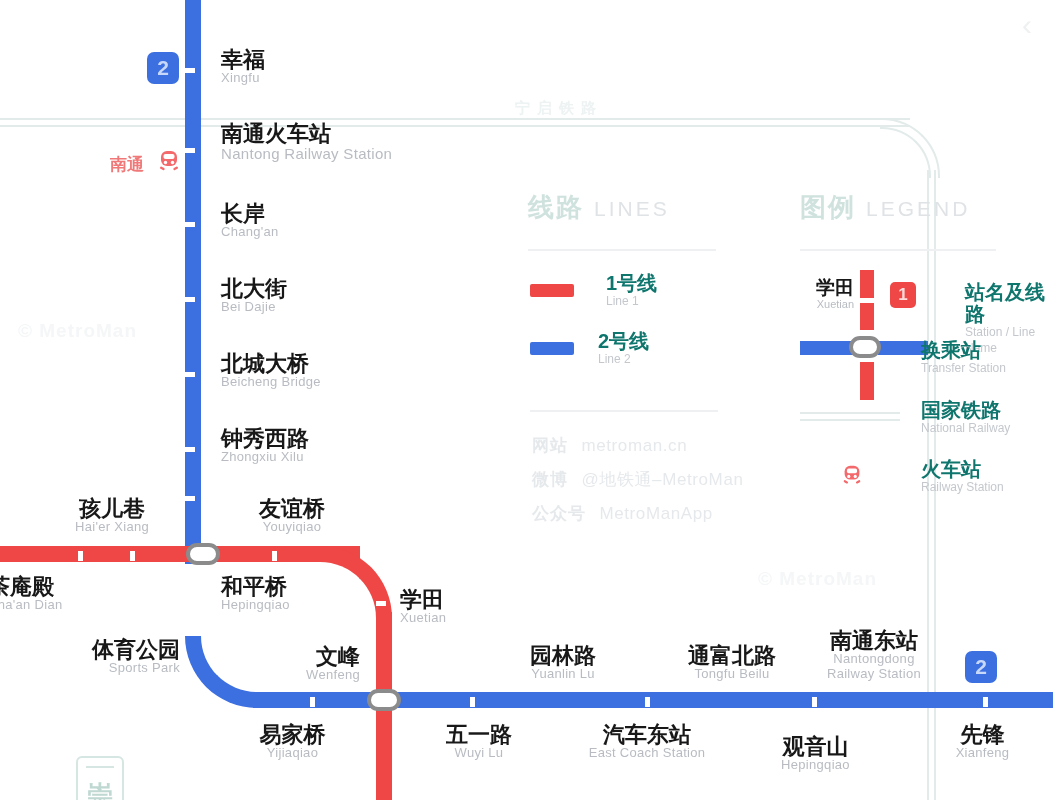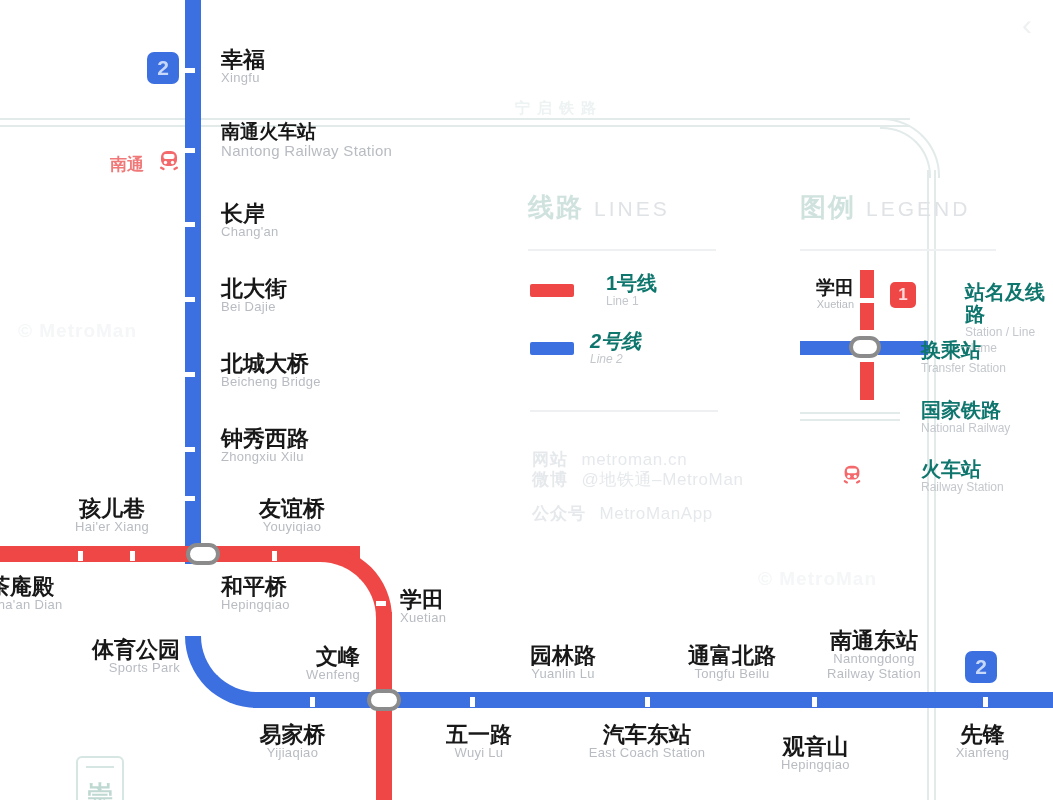--- a/index.html
+++ b/index.html
@@ -42,21 +42,21 @@
 
   
   .st{position:absolute;white-space:nowrap;z-index:30;}
   .cn{color:#181818;font-weight:700;line-height:1.05;}
   .en{color:#b8bcc2;font-weight:500;line-height:1.15;}
   .st.lft{text-align:right;}
   .st.ctr{text-align:center;}
 
   .cn-22{font-size:22px;}
   .en-13{font-size:13px;letter-spacing:.3px;}
-  .cn-27{font-size:19px;}
+  .cn-27{font-size:22px;}
   .en-15{font-size:15px;letter-spacing:.3px;}
 
   
   .badge{
     position:absolute;
     width:32px;height:32px;
     border-radius:7px;
     background:#3c6fe0;
     color:#c7d8fb;
     font-size:21px;font-weight:700;
@@ -288,29 +288,29 @@
   <div class="legend-row" style="left:530px;top:272px;">
     <div class="swatch" style="background:#ee4745;"></div>
     <div style="margin-left:32px;">
       <div class="lg-txt-cn">1号线</div>
       <div class="lg-txt-en">Line 1</div>
     </div>
   </div>
 
   <div class="legend-row" style="left:530px;top:330px;">
     <div class="swatch" style="background:#3c6fe0;"></div>
-    <div style="margin-left:16px;font-style:italic;">
+    <div style="margin-left:24px;">
       <div class="lg-txt-cn">2号线</div>
       <div class="lg-txt-en">Line 2</div>
     </div>
   </div>
 
   <div class="panel-rule" style="position:absolute;left:530px;top:400px;width:188px;"></div>
 
-  <div class="contact" style="left:532px;top:448px;">
+  <div class="contact" style="left:532px;top:434px;">
     <span class="contact-k">网站</span>
     <span class="contact-v">metroman.cn</span>
   </div>
   <div class="contact" style="left:532px;top:468px;">
     <span class="contact-k">微博</span>
     <span class="contact-v">@地铁通–MetroMan</span>
   </div>
   <div class="contact" style="left:532px;top:502px;">
     <span class="contact-k">公众号</span>
     <span class="contact-v">MetroManApp</span>

